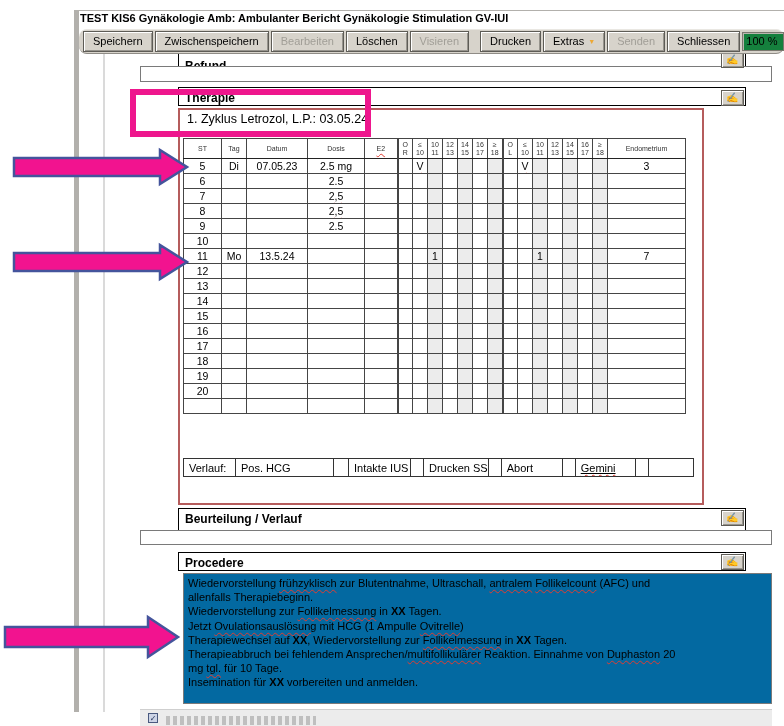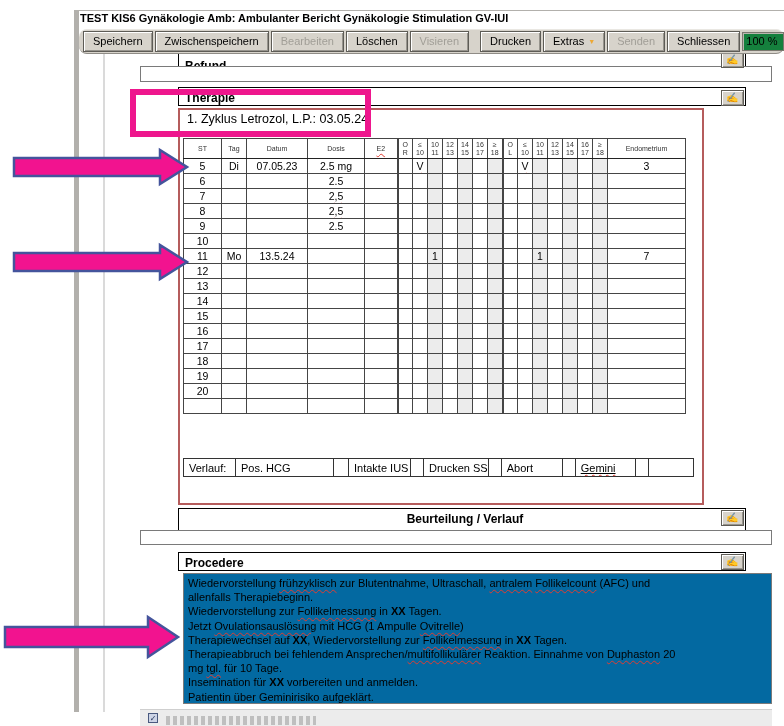--- a/index.html
+++ b/index.html
@@ -640,40 +640,39 @@
         <td style="width: 13px;"></td>
         <td style="width: 61px;">Abort</td>
         <td style="width: 13px;"></td>
         <td style="width: 60px;"><span class="uline"><span class="wavy">Gemini</span></span></td>
         <td style="width: 13px;"></td>
         <td style="width: 45px;"></td>
       </tr>
     </tbody>
 </table>
 
-<div class="section-head" style="top:508px;height:34px;text-align:center;">
+<div class="section-head" style="top:508px;height:34px;">
   <span class="lbl" style="padding-top:3px;">Beurteilung / Verlauf</span>
 </div>
 <div class="icon-btn" style="top:510px;"><span>✍</span></div>
 <div class="field" style="top:530px;height:15px;"></div>
 
 <div class="section-head" style="top:552px;height:19px;">
   <span class="lbl" style="padding-top:3px;">Procedere</span>
 </div>
 <div class="icon-btn" style="top:554px;"><span>✍</span></div>
 <div class="proc-box" id="proc-box">
     <div class="pline">Wiedervorstellung <span class="wavy">frühzyklisch</span> zur Blutentnahme, Ultraschall, <span class="wavy">antralem</span> <span class="wavy">Follikelcount</span> (AFC) und</div>
     <div class="pline">allenfalls Therapiebeginn.</div>
     <div class="pline">Wiedervorstellung zur <span class="wavy">Follikelmessung</span> in <b>XX</b> Tagen.</div>
     <div class="pline">Jetzt <span class="wavy">Ovulationsauslösung</span> mit HCG (1 Ampulle <span class="wavy">Ovitrelle</span>)</div>
     <div class="pline">Therapiewechsel auf <b>XX</b>, Wiedervorstellung zur <span class="wavy">Follikelmessung</span> in <b>XX</b> Tagen.</div>
     <div class="pline">Therapieabbruch bei fehlendem Ansprechen/<span class="wavy">multifollikulärer</span> Reaktion. Einnahme von <span class="wavy">Duphaston</span> 20</div>
     <div class="pline">mg <span class="wavy">tgl.</span> für 10 Tage.</div>
     <div class="pline">Insemination für <b>XX</b> vorbereiten und anmelden.</div>
-    <div class="pline">Patientin über <span class="wavy">Geminirisiko</span> aufgeklärt.</div>
   </div>
 
 <div class="bottom-bar">
   <div class="chk">✓</div>
   <div class="smudge"></div>
 </div>
 
 <div class="pink-rect" style="border-color: rgb(238, 22, 141);"></div>
 <svg class="arrows">
   <polygon points="14,158 160,158 160,150 187,167 160,184 160,176 14,176" fill="#f2138f" stroke="#44549c" stroke-width="2.5" stroke-linejoin="miter"></polygon>

